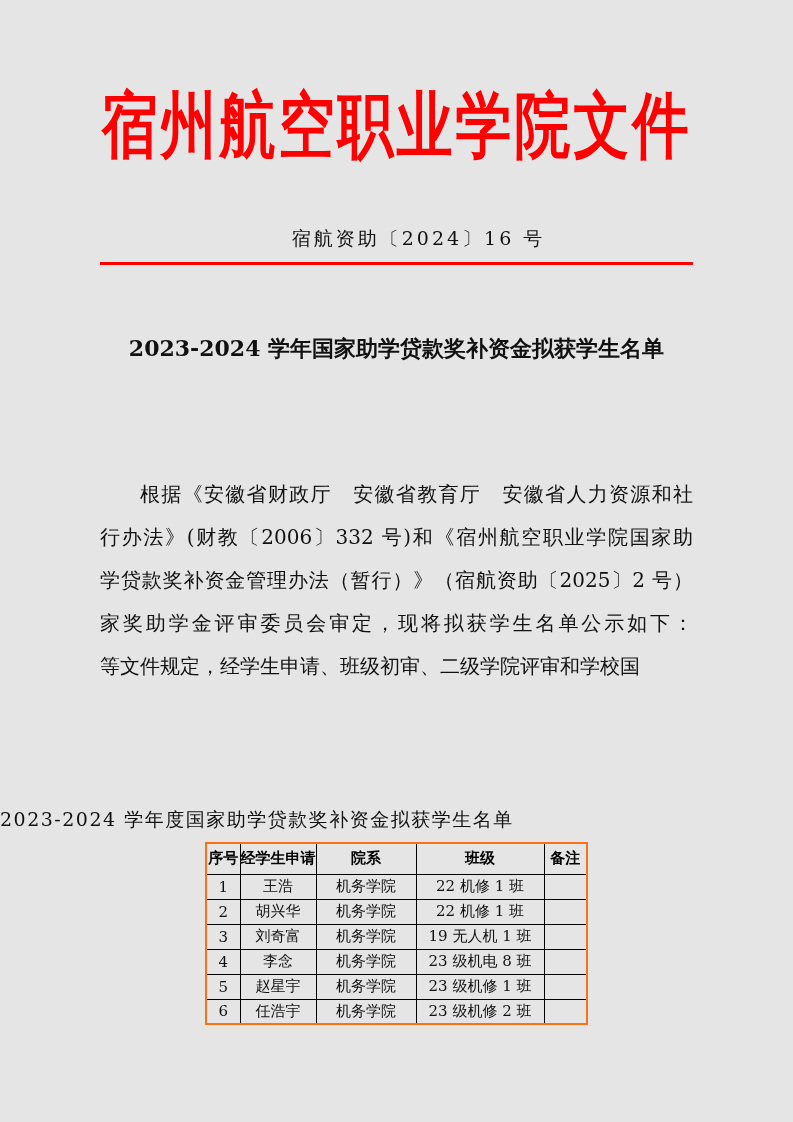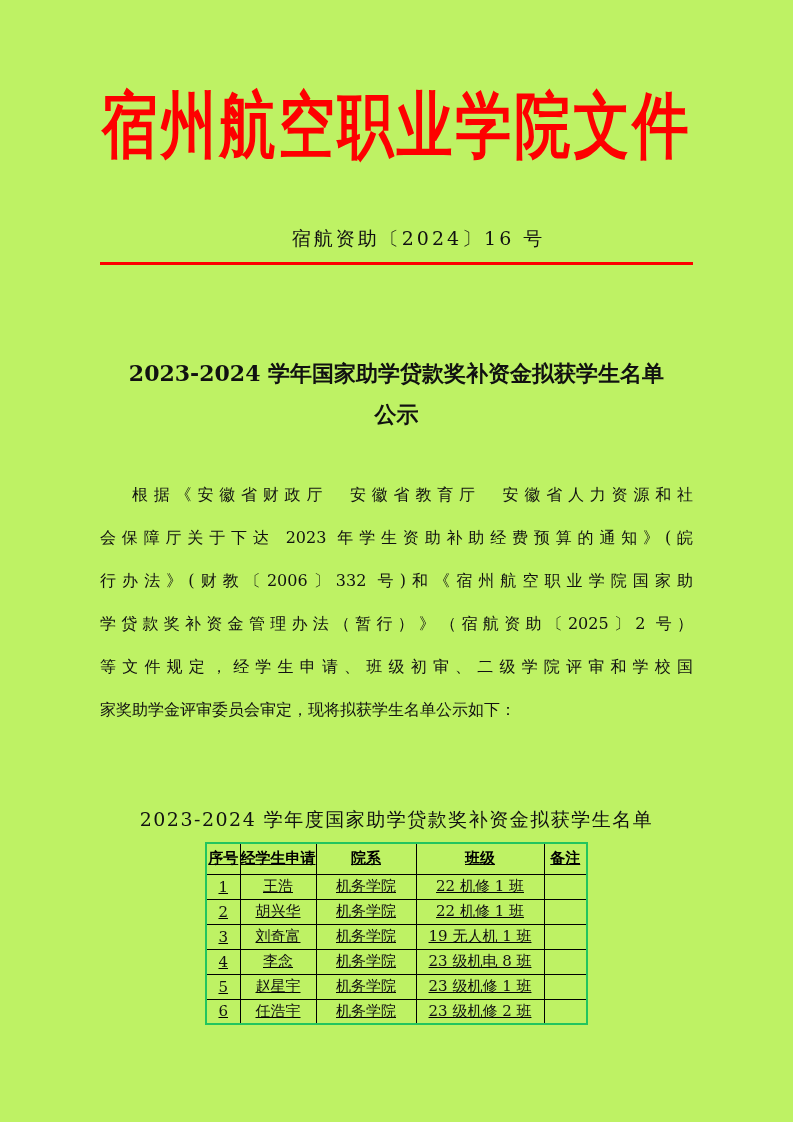--- a/index.html
+++ b/index.html
@@ -2,21 +2,21 @@
 <html><head>
 <meta charset="utf-8">
 <style>
   * { margin: 0; padding: 0; box-sizing: border-box; }
   html, body { background: #ffffff; }
   .page {
     position: relative;
     width: 793px;
     height: 1122px;
     margin: 0 auto;
-    background: #bef264;
+    background: #e5e5e5;
     font-family: "DejaVu Serif", "Liberation Serif", serif;
     color: #000000;
     overflow: hidden;
   }
   .letterhead {
     position: absolute;
     top: 84px;
     left: 0; right: 0;
     text-align: center;
     color: #fe0000;
@@ -48,59 +48,57 @@
   }
   .doc-title {
     position: absolute;
     top: 328px;
     left: 60px; right: 60px;
     text-align: center;
     font-weight: bold;
     font-size: 22px;
     line-height: 41px;
     color: #111111;
-    margin-top: 25px;
   }
   .body-block {
     position: absolute;
     top: 473px;
     left: 100px;
     width: 593px;
-    font-size: 16px;
+    font-size: 20px;
     line-height: 43px;
     color: #111111;
   }
   .body-line {
     text-align: justify;
     text-align-last: justify;
     white-space: pre-wrap;
   }
   .body-line:first-child { text-indent: 2em; }
   .body-line:last-child { text-align-last: left; }
   .table-caption {
     position: absolute;
     top: 807px;
     left: 0; right: 0;
-    text-align: center;
+    text-align: left;
     font-size: 19px;
     letter-spacing: 1.5px;
     color: #111111;
   }
   .table-wrap {
     position: absolute;
     top: 842px;
     left: 0; right: 0;
     display: flex;
     justify-content: center;
   }
   table.roster {
     border-collapse: collapse;
-    border: 2px solid #22c55e;
+    border: 2px solid #f97316;
     table-layout: fixed;
-    text-decoration: underline;
   }
   table.roster col.c0 { width: 34px; }
   table.roster col.c1 { width: 60px; }
   table.roster col.c2 { width: 100px; }
   table.roster col.c3 { width: 128px; }
   table.roster col.c4 { width: 43px; }
   table.roster th {
     border: 1px solid #000000;
     height: 31px;
     font-family: "Liberation Sans", "DejaVu Sans", sans-serif;
@@ -128,30 +126,28 @@
 <div class="page">
 
   <div class="letterhead">宿州航空职业学院文件</div>
 
   <div class="doc-number">宿航资助〔2024〕16 号</div>
 
   <div class="red-rule"></div>
 
   <div class="doc-title">
     <div>2023-2024 学年国家助学贷款奖补资金拟获学生名单</div>
-    <div>公示</div>
   </div>
 
   <div class="body-block">
       <div class="body-line">根据《安徽省财政厅　安徽省教育厅　安徽省人力资源和社</div>
-      <div class="body-line">会保障厅关于下达 2023 年学生资助补助经费预算的通知》(皖</div>
       <div class="body-line">行办法》(财教〔2006〕332 号)和《宿州航空职业学院国家助</div>
       <div class="body-line">学贷款奖补资金管理办法（暂行）》（宿航资助〔2025〕2 号）</div>
+      <div class="body-line">家奖助学金评审委员会审定，现将拟获学生名单公示如下：</div>
       <div class="body-line">等文件规定，经学生申请、班级初审、二级学院评审和学校国</div>
-      <div class="body-line">家奖助学金评审委员会审定，现将拟获学生名单公示如下：</div>
     </div>
 
   <div class="table-caption">2023-2024 学年度国家助学贷款奖补资金拟获学生名单</div>
 
   <div class="table-wrap">
     <table class="roster">
       <colgroup>
         <col class="c0">
           <col class="c1">
           <col class="c2">

